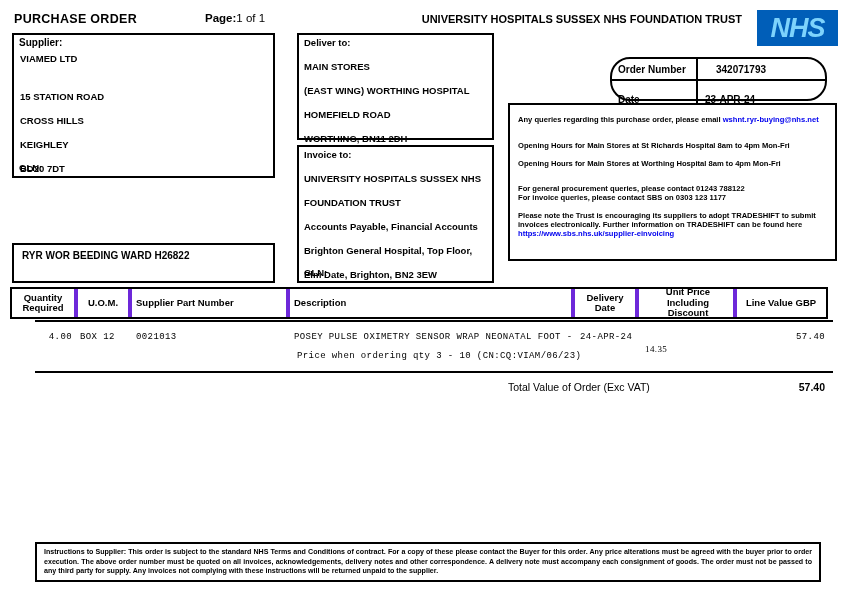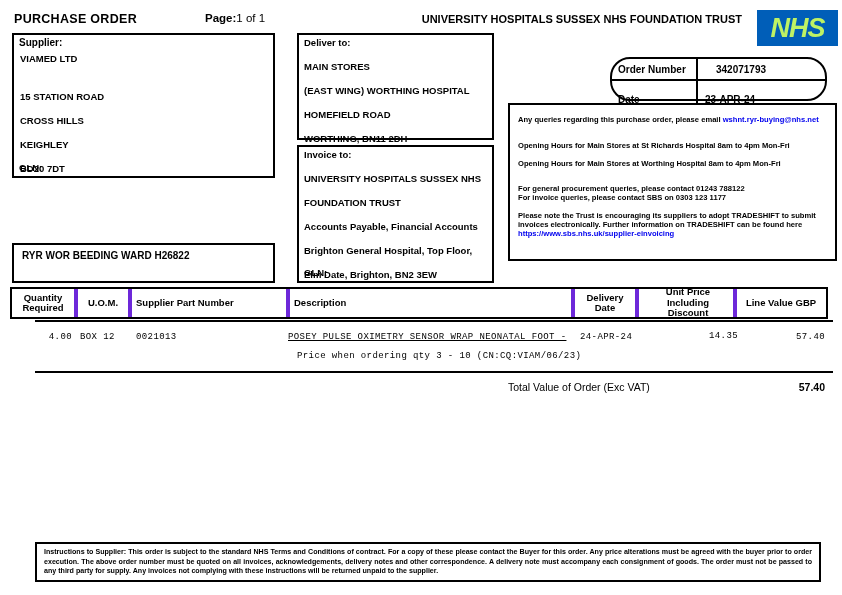--- a/index.html
+++ b/index.html
@@ -7,21 +7,21 @@
     position:relative;width:842px;height:595px;background:#ffffff;
     font-family:"Liberation Sans", sans-serif;color:#000;overflow:hidden;
     margin:0 auto;
   }
   .abs{position:absolute;}
   .box{position:absolute;border:2px solid #000;background:#fff;box-sizing:border-box;}
   .lbl{font-weight:700;}
   .doc-title{font-size:12.5px;font-weight:700;letter-spacing:.3px;}
   .trust{font-size:11px;font-weight:700;text-align:right;}
   .nhs-logo{
-    background:#005EB8;color:#bef264;text-align:center;
+    background:#005EB8;color:#7dd3fc;text-align:center;
     font-weight:700;font-style:italic;font-size:27px;line-height:36px;
     letter-spacing:-1px;font-family:"Liberation Sans",sans-serif;
   }
   .addr{font-size:9.5px;font-weight:700;line-height:12px;white-space:pre-line;}
   .small-bold{font-size:10px;font-weight:700;}
   .mini-row{display:flex;align-items:center;height:15px;font-size:9.5px;padding-left:5px;overflow:hidden;}
   .mini-row .lbl{width:46px;flex:none;font-size:9px;}
   .mini-row .val{font-weight:400;font-size:10px;white-space:nowrap;}
   .info-box{font-size:7.6px;font-weight:700;line-height:9px;padding:10px 8px;box-sizing:border-box;}
   .info-box p{margin:0;}
@@ -119,24 +119,24 @@
     <div class="th center" style="width:98px;padding-left:8px;">Unit Price Including Discount</div>
     <div class="th center" style="width:88px;border-radius:8px;">Line Value GBP</div>
   </div>
 
   <div class="rule" style="left:35px;top:320px;width:798px;"></div>
 
   <div>
     <div class="abs mono" style="left:12px;top:332px;width:60px;text-align:right;">4.00</div>
     <div class="abs mono" style="left:80px;top:332px;">BOX 12</div>
     <div class="abs mono" style="left:136px;top:332px;">0021013</div>
-    <div class="abs mono" style="left:288px;top:332px;text-decoration:underline;">POSEY PULSE OXIMETRY SENSOR WRAP NEONATAL FOOT -</div>
+    <div class="abs mono" style="left:294px;top:332px;">POSEY PULSE OXIMETRY SENSOR WRAP NEONATAL FOOT -</div>
     <div class="abs mono" style="left:297px;top:351px;">Price when ordering qty 3 - 10 (CN:CQ:VIAM/06/23)</div>
     <div class="abs mono" style="left:580px;top:332px;">24-APR-24</div>
-    <div class="abs mono" style="left:645px;top:331px;width:93px;text-align:right;">14.35</div>
+    <div class="abs mono" style="left:645px;top:344px;width:93px;text-align:left;font-family:Liberation Serif, serif;">14.35</div>
     <div class="abs mono" style="left:740px;top:332px;width:85px;text-align:right;">57.40</div>
   </div>
 
   <div class="rule" style="left:35px;top:371px;width:798px;"></div>
 
   <div class="abs total-lbl" style="left:508px;top:381px;">Total Value of Order (Exc VAT)</div>
   <div class="abs total-val" style="left:745px;top:381px;width:80px;">57.40</div>
 
   <div class="box footer-box" style="left:35px;top:542px;width:786px;height:40px;">
     <span>Instructions to Supplier: This order is subject to the standard NHS Terms and Conditions of contract. For a copy of these please contact the Buyer for this order. Any price alterations must be agreed with the buyer prior to order execution. The above order number must be quoted on all invoices, acknowledgements, delivery notes and other correspondence. A delivery note must accompany each consignment of goods. The order must not be passed to any third party for supply. Any invoices not complying with these instructions will be returned unpaid to the supplier.</span>

